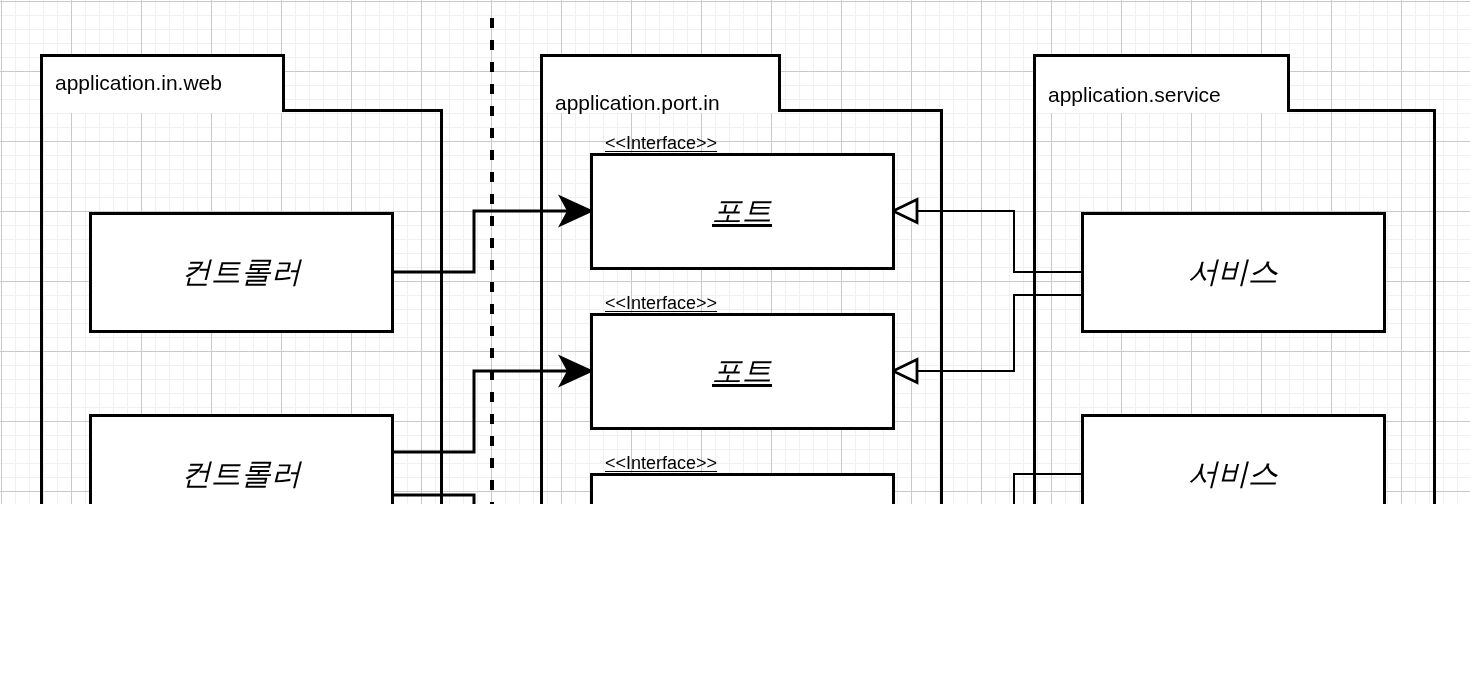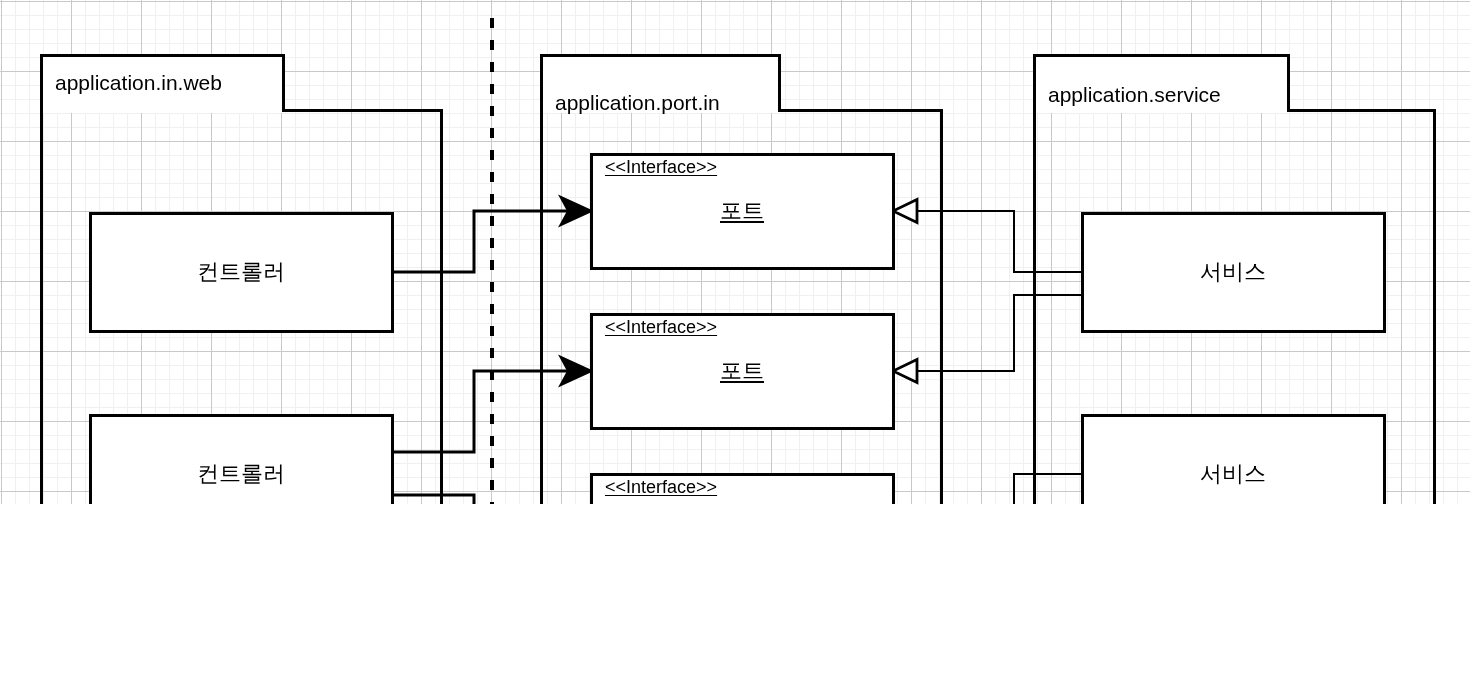--- a/index.html
+++ b/index.html
@@ -42,35 +42,35 @@
     position: absolute;
     color: #000000;
     white-space: nowrap;
     pointer-events: none;
   }
   .pkg-tab-label {
     font-size: 21px;
     line-height: 1;
   }
   .node-label {
-    font-size: 22px;
+    font-size: 30px;
     line-height: 1;
     text-align: right;
     transform: translate(-50%, -50%);
+    font-style: italic;
   }
   .node-label.underlined {
     text-decoration: underline;
     text-underline-offset: 3px;
   }
   .stereotype-label {
     font-size: 18px;
     line-height: 1;
     text-decoration: underline;
     text-underline-offset: 2px;
-    margin-top: 24px;
   }
 </style>
 </head>
 <body>
 
 <div id="canvas">
 
   <svg id="vector-layer" viewBox="0 0 1470 676">
     <defs>
       <marker id="arrow-filled" viewBox="0 0 12 12" refX="11" refY="6" markerWidth="12" markerHeight="12" orient="auto-start-reverse">

